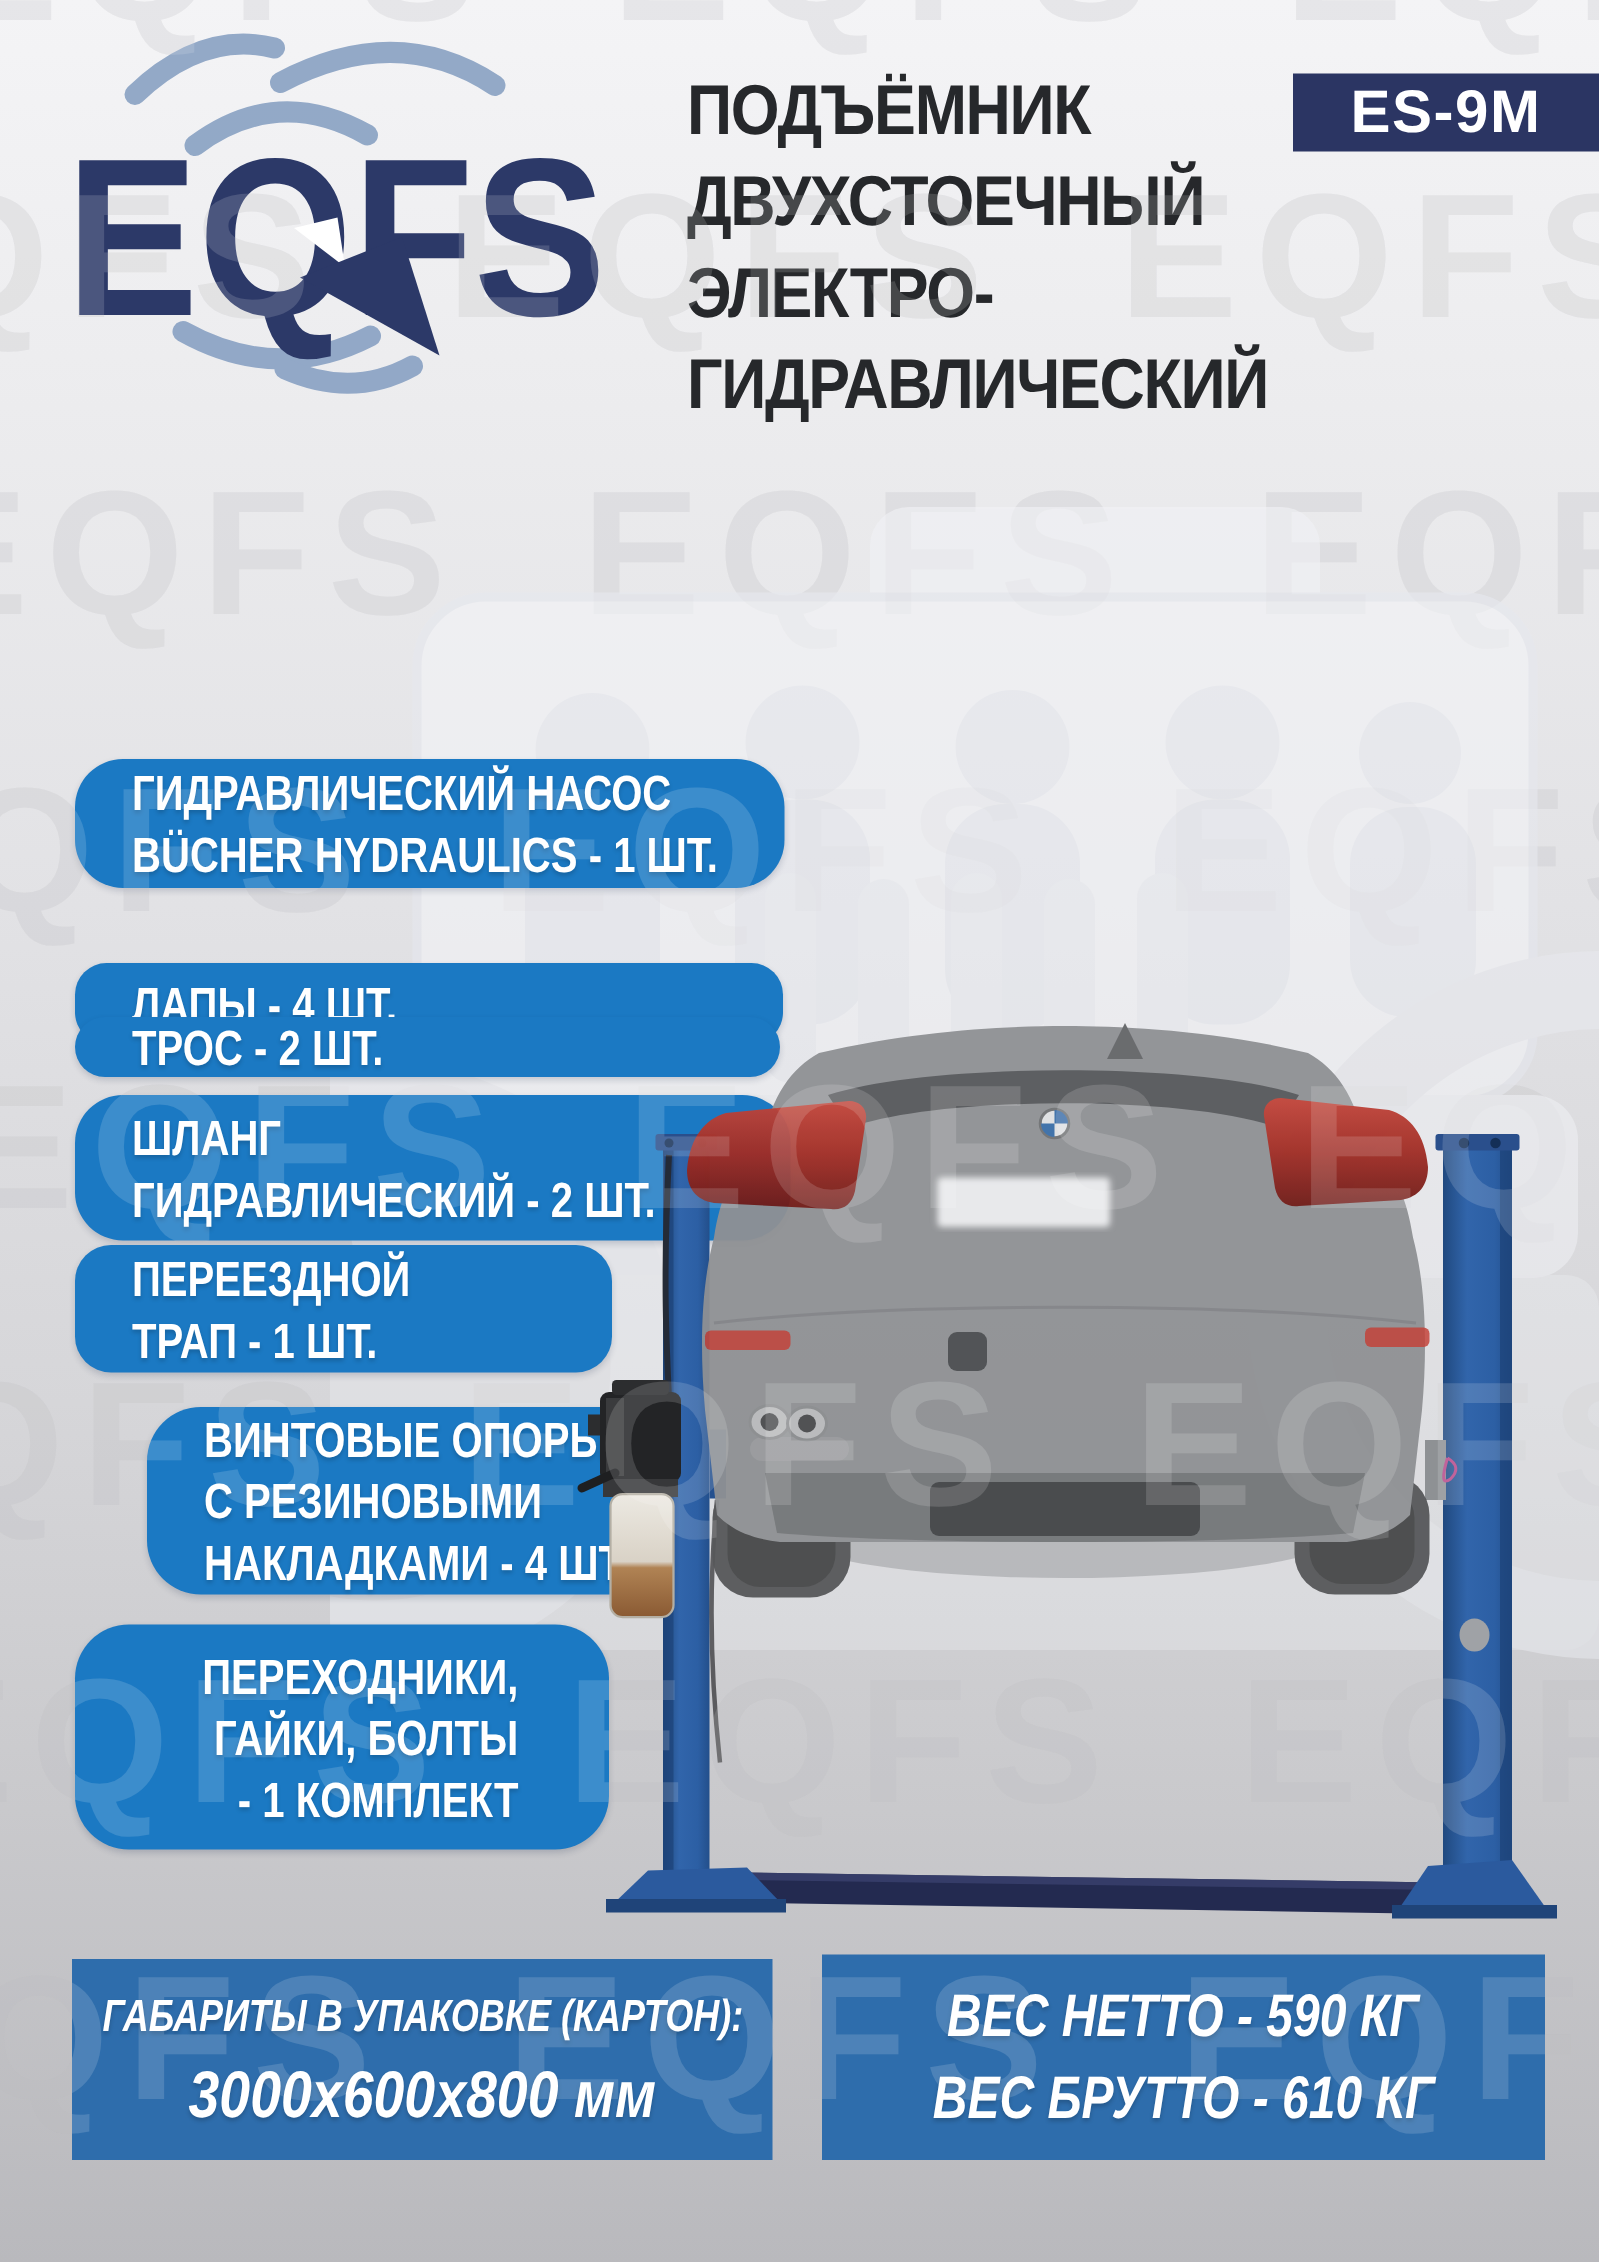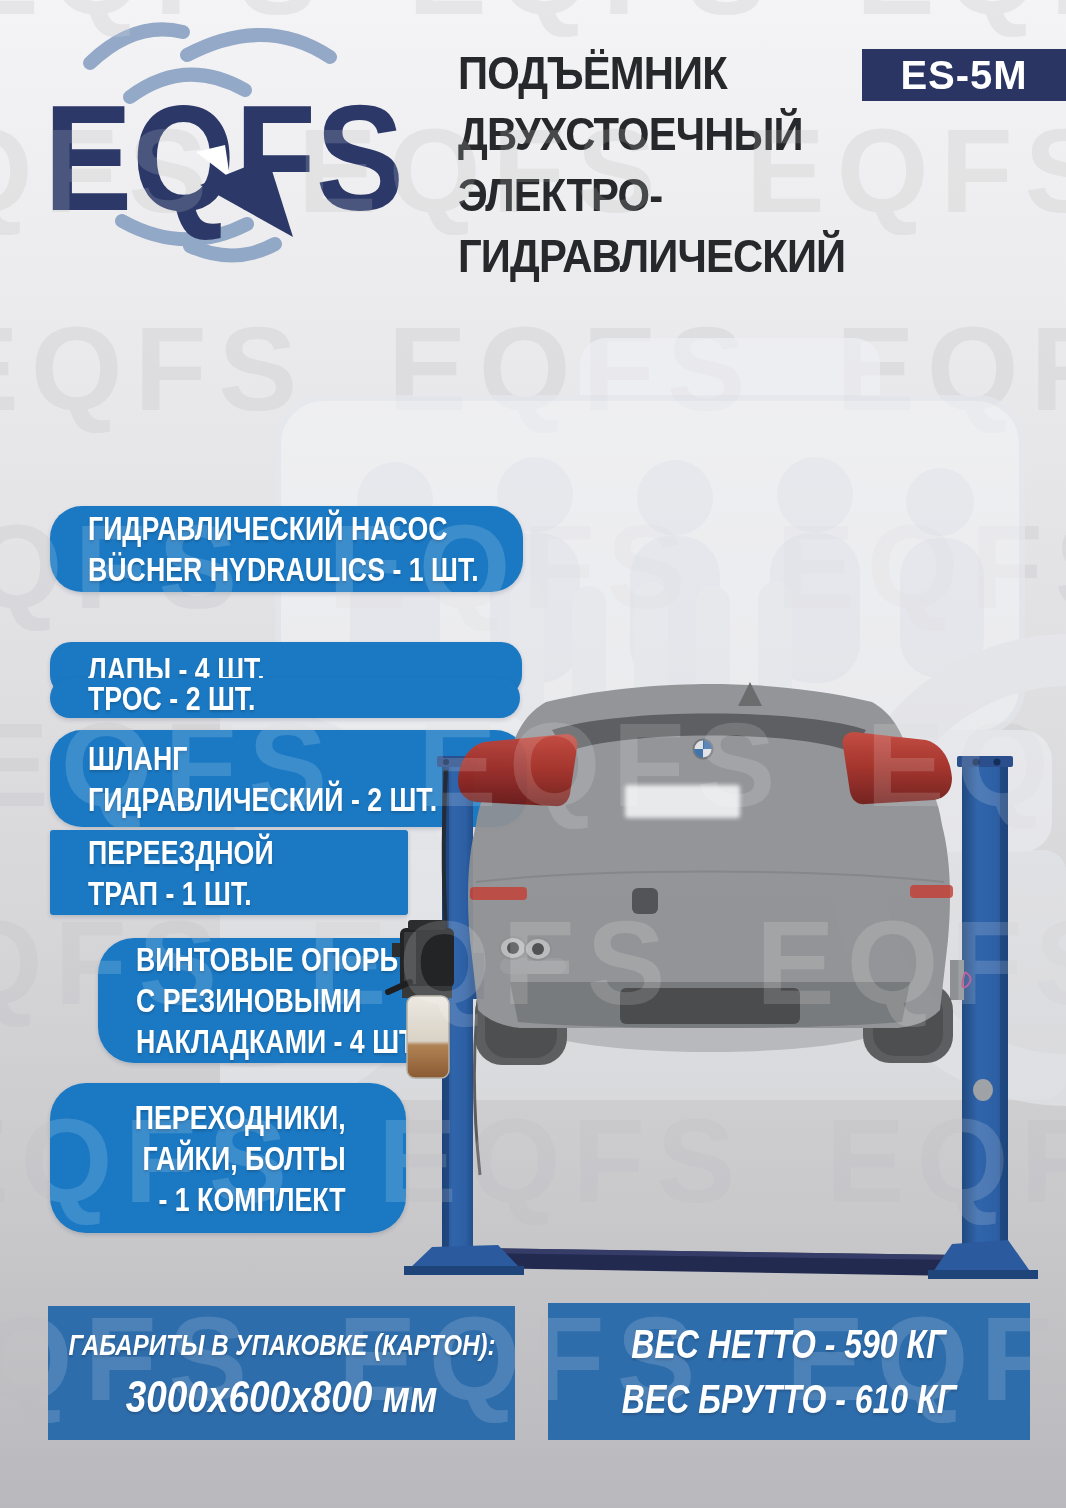--- a/index.html
+++ b/index.html
@@ -26,21 +26,21 @@
     justify-content:center;padding-left:38px;z-index:3;box-shadow:0 2px 4px rgba(20,40,70,.18);}
   .pill-line{font-size:33px;line-height:41px;font-weight:bold;white-space:nowrap;
     transform:scaleX(.81);transform-origin:left center;text-shadow:0 2px 3px rgba(0,0,0,.18);}
   .kit-heading{top:357px;height:55px;width:428px;border-radius:28px;background:#282d55;}
   .kit-heading .pill-line{font-size:35px;}
   .p0{top:437px;height:45px;width:433px;border-radius:23px;}
   .p1{top:506px;height:86px;width:435px;border-radius:32px;}
   .p2{top:642px;height:54px;width:434px;border-radius:21px;}
   .p3{top:678px;height:40px;width:432px;border-radius:20px;}
   .p4{top:730px;height:97px;width:439px;border-radius:32px;}
-  .p5{top:830px;height:85px;width:320px;border-radius:3px;}
+  .p5{top:830px;height:85px;width:320px;border-radius:24px;}
   .p6{top:938px;height:125px;width:320px;border-radius:36px;margin-left:48px;}
   .p7{top:1083px;height:150px;width:318px;border-radius:36px;text-align:right;}
   
   .ghost{position:absolute;left:220px;top:330px;width:846px;height:950px;z-index:2;}
   .scene{position:absolute;left:380px;top:670px;width:660px;height:620px;z-index:4;}
   
   .spec-box{position:absolute;background:#2e6dac;color:#fff;z-index:5;display:flex;flex-direction:column;
     align-items:center;justify-content:center;text-align:center;font-style:italic;}
   .box-left{left:48px;top:1306px;width:467px;height:134px;}
   .box-right{left:548px;top:1303px;width:482px;height:137px;}
@@ -111,21 +111,21 @@
   </svg>
 
   <div class="title">
     <div class="title-line">ПОДЪЁМНИК</div>
     <div class="title-line">ДВУХСТОЕЧНЫЙ</div>
     <div class="title-line">ЭЛЕКТРО-</div>
     <div class="title-line">ГИДРАВЛИЧЕСКИЙ</div>
   </div>
 
   <div class="badge">
-    <span>ES-5M</span>
+    <span>ES-9M</span>
   </div>
 
   <div class="pill p1">
     <div class="pill-line">ГИДРАВЛИЧЕСКИЙ НАСОС</div>
     <div class="pill-line">BÜCHER HYDRAULICS  - 1 ШТ.</div>
   </div>
   <div class="pill p2">
     <div class="pill-line">ЛАПЫ - 4 ШТ.</div>
   </div>
   <div class="pill p3">

